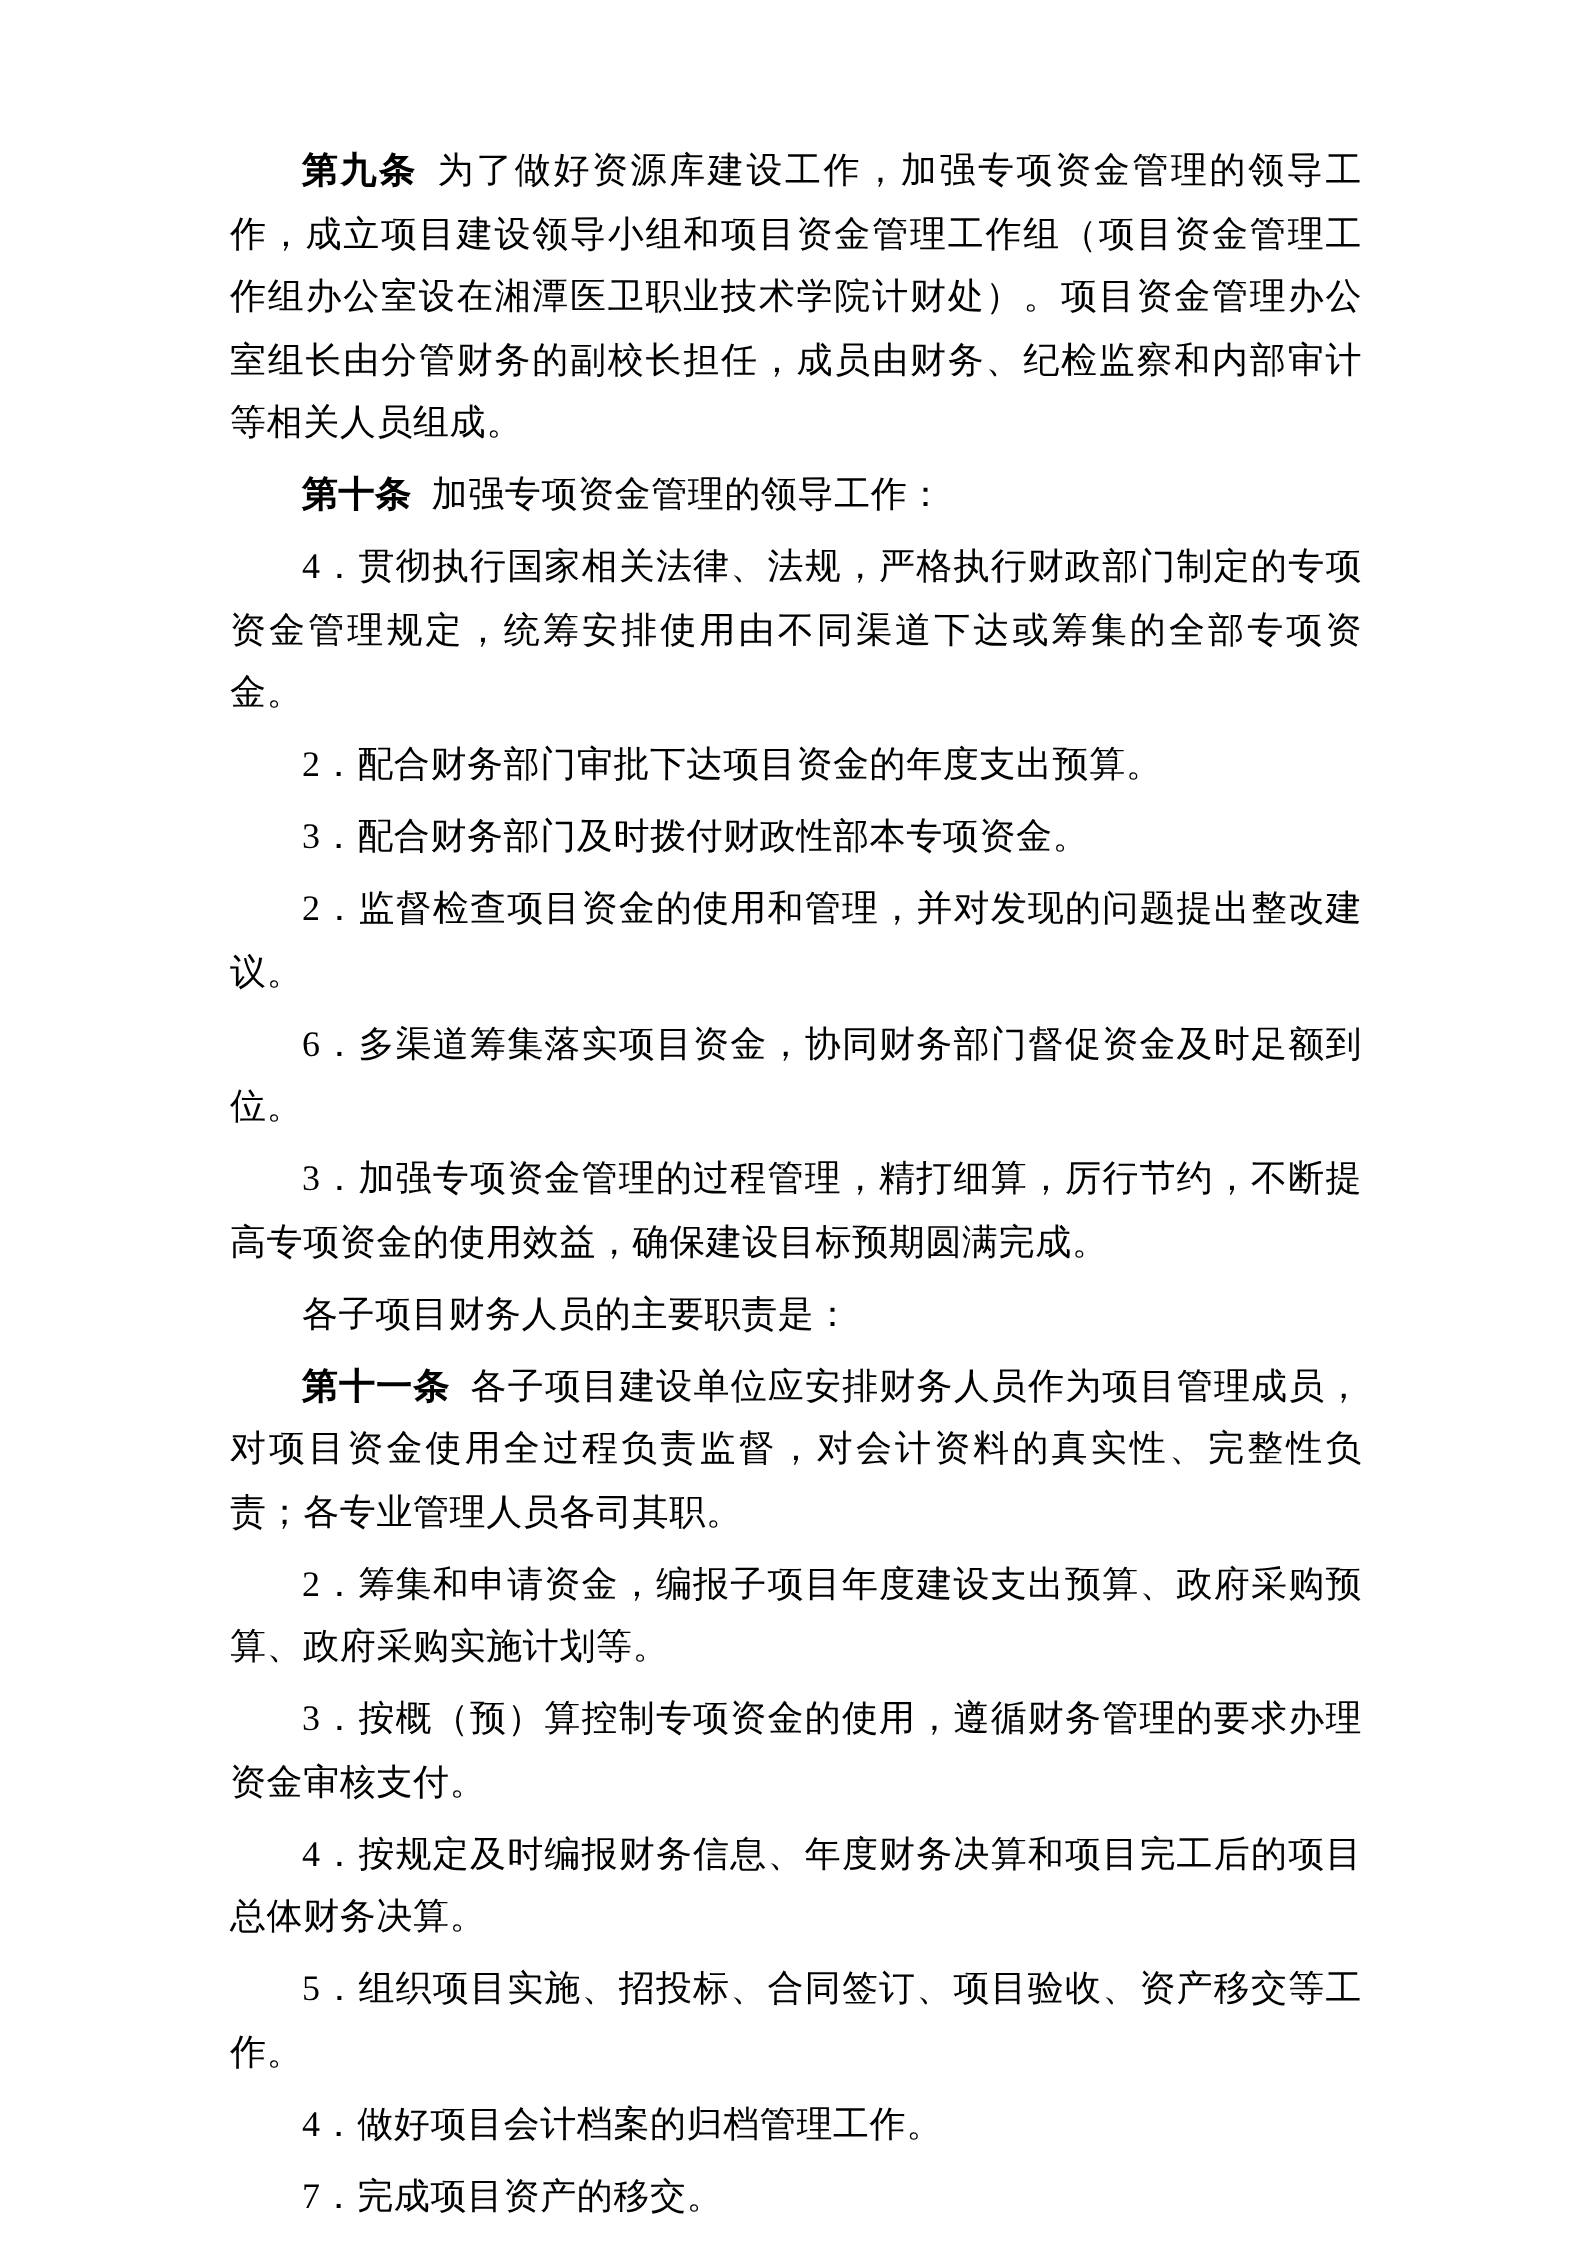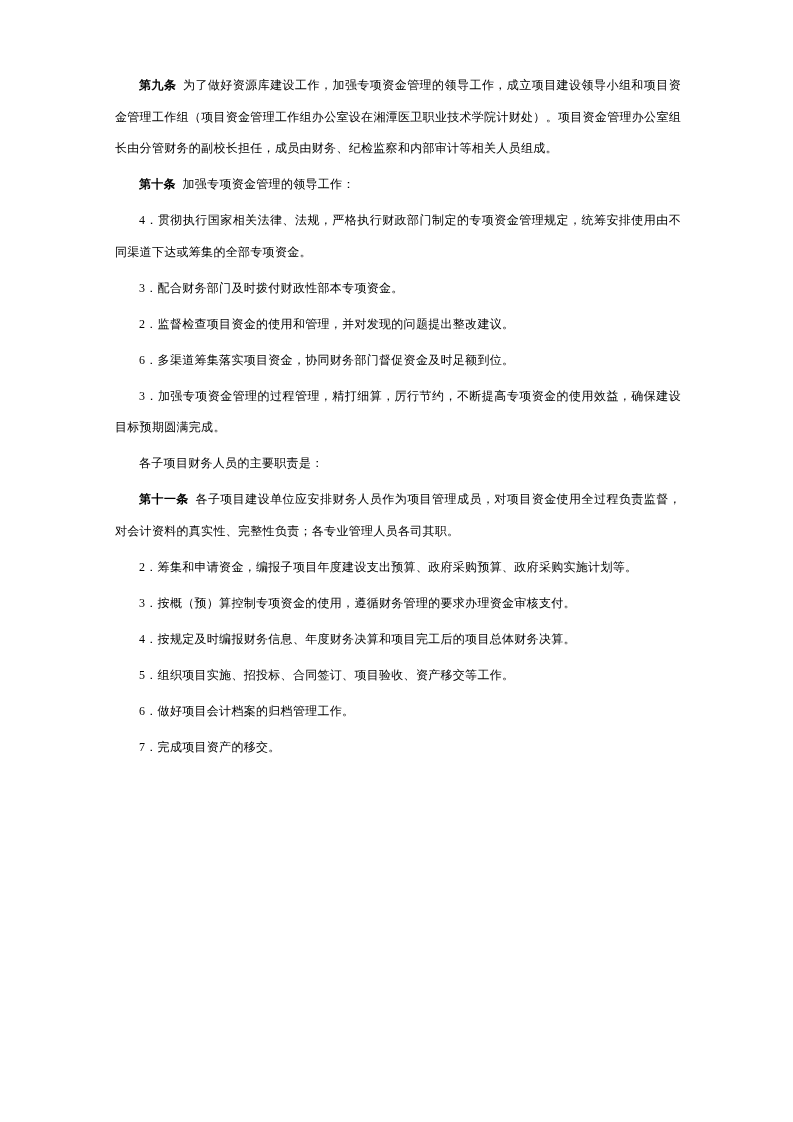--- a/index.html
+++ b/index.html
@@ -13,47 +13,48 @@
   }
   .page {
     width: 793px;
     height: 1122px;
     background: #ffffff;
     padding: 70px 112px 40px 115px;
   }
   .doc-body { width: 566px; }
   .para {
     margin: 0 0 4.5px 0;
-    font-size: 12px;
+    font-size: 18px;
     line-height: 31.5px;
     text-indent: 2em;
     text-align: justify;
     letter-spacing: 0.3px;
     word-break: break-all;
   }
   .lead {
     font-weight: bold;
     font-family: "Liberation Sans", "DejaVu Sans", sans-serif;
     margin-right: 0.55em;
   }
 </style>
 </head>
 <body>
 
 <div class="page">
   <div class="doc-body" id="doc-body">
       <p class="para"><strong class="lead">第九条</strong><span>为了做好资源库建设工作，加强专项资金管理的领导工作，成立项目建设领导小组和项目资金管理工作组（项目资金管理工作组办公室设在湘潭医卫职业技术学院计财处）。项目资金管理办公室组长由分管财务的副校长担任，成员由财务、纪检监察和内部审计等相关人员组成。</span></p>
       <p class="para"><strong class="lead">第十条</strong><span>加强专项资金管理的领导工作：</span></p>
       <p class="para"><span>4．贯彻执行国家相关法律、法规，严格执行财政部门制定的专项资金管理规定，统筹安排使用由不同渠道下达或筹集的全部专项资金。</span></p>
+      <p class="para"><span>2．配合财务部门审批下达项目资金的年度支出预算。</span></p>
       <p class="para"><span>3．配合财务部门及时拨付财政性部本专项资金。</span></p>
       <p class="para"><span>2．监督检查项目资金的使用和管理，并对发现的问题提出整改建议。</span></p>
       <p class="para"><span>6．多渠道筹集落实项目资金，协同财务部门督促资金及时足额到位。</span></p>
       <p class="para"><span>3．加强专项资金管理的过程管理，精打细算，厉行节约，不断提高专项资金的使用效益，确保建设目标预期圆满完成。</span></p>
       <p class="para"><span>各子项目财务人员的主要职责是：</span></p>
       <p class="para"><strong class="lead">第十一条</strong><span>各子项目建设单位应安排财务人员作为项目管理成员，对项目资金使用全过程负责监督，对会计资料的真实性、完整性负责；各专业管理人员各司其职。</span></p>
       <p class="para"><span>2．筹集和申请资金，编报子项目年度建设支出预算、政府采购预算、政府采购实施计划等。</span></p>
       <p class="para"><span>3．按概（预）算控制专项资金的使用，遵循财务管理的要求办理资金审核支付。</span></p>
       <p class="para"><span>4．按规定及时编报财务信息、年度财务决算和项目完工后的项目总体财务决算。</span></p>
       <p class="para"><span>5．组织项目实施、招投标、合同签订、项目验收、资产移交等工作。</span></p>
-      <p class="para"><span>6．做好项目会计档案的归档管理工作。</span></p>
+      <p class="para"><span>4．做好项目会计档案的归档管理工作。</span></p>
       <p class="para"><span>7．完成项目资产的移交。</span></p>
     </div>
 </div>
 
 </body></html>

